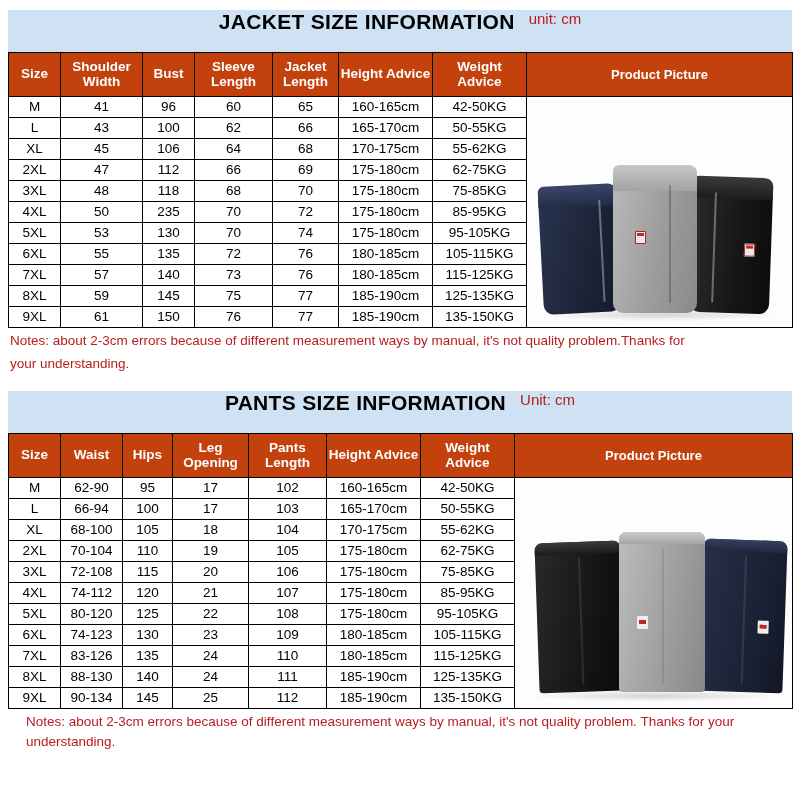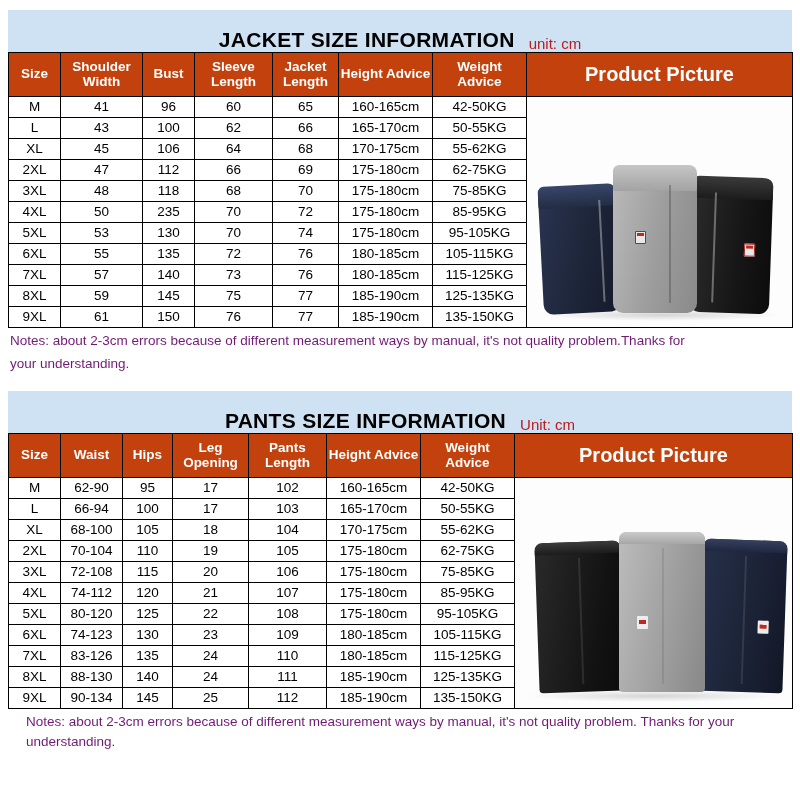--- a/index.html
+++ b/index.html
@@ -23,21 +23,21 @@
     width: 784px;
   }
   #jacket-section { top: 10px; }
   #pants-section  { top: 391px; }
 
   
   .title-bar {
     background: #cfe2f3;
     height: 42px;
     display: flex;
-    align-items: flex-end;
+    align-items: flex-start;
     justify-content: center;
     gap: 14px;
   }
   .title-main {
     font-size: 21px;
     font-weight: bold;
     color: #000;
     letter-spacing: .3px;
   }
   .title-unit {
@@ -64,21 +64,21 @@
   }
   table.size-table thead th {
     background: #c2410c;
     color: #ffffff;
     font-weight: bold;
     height: 44px;
     font-size: 13.5px;
     padding: 2px 1px;
   }
   table.size-table thead th.pic-head {
-    font-size: 20px;
+    font-size: 13px;
   }
   td.pic-cell {
     border: 1px solid #000;
     background: #ffffff;
     padding: 0;
     position: relative;
     vertical-align: middle;
   }
 
   
@@ -97,21 +97,21 @@
   .pt col.c-hips  { width: 50px; }
   .pt col.c-lo    { width: 76px; }
   .pt col.c-pl    { width: 78px; }
   .pt col.c-ha    { width: 94px; }
   .pt col.c-wa    { width: 94px; }
   .pt col.c-pic   { width: 278px; }
 
   
   .notes {
     font-size: 13.5px;
-    color: #701a75;
+    color: #b91c1c;
     line-height: 1.45;
     padding: 3px 2px 0 2px;
   }
   .notes.indent { padding-left: 18px; }
 
   
   .pic-stage {
     position: absolute;
     inset: 0;
     overflow: hidden;

